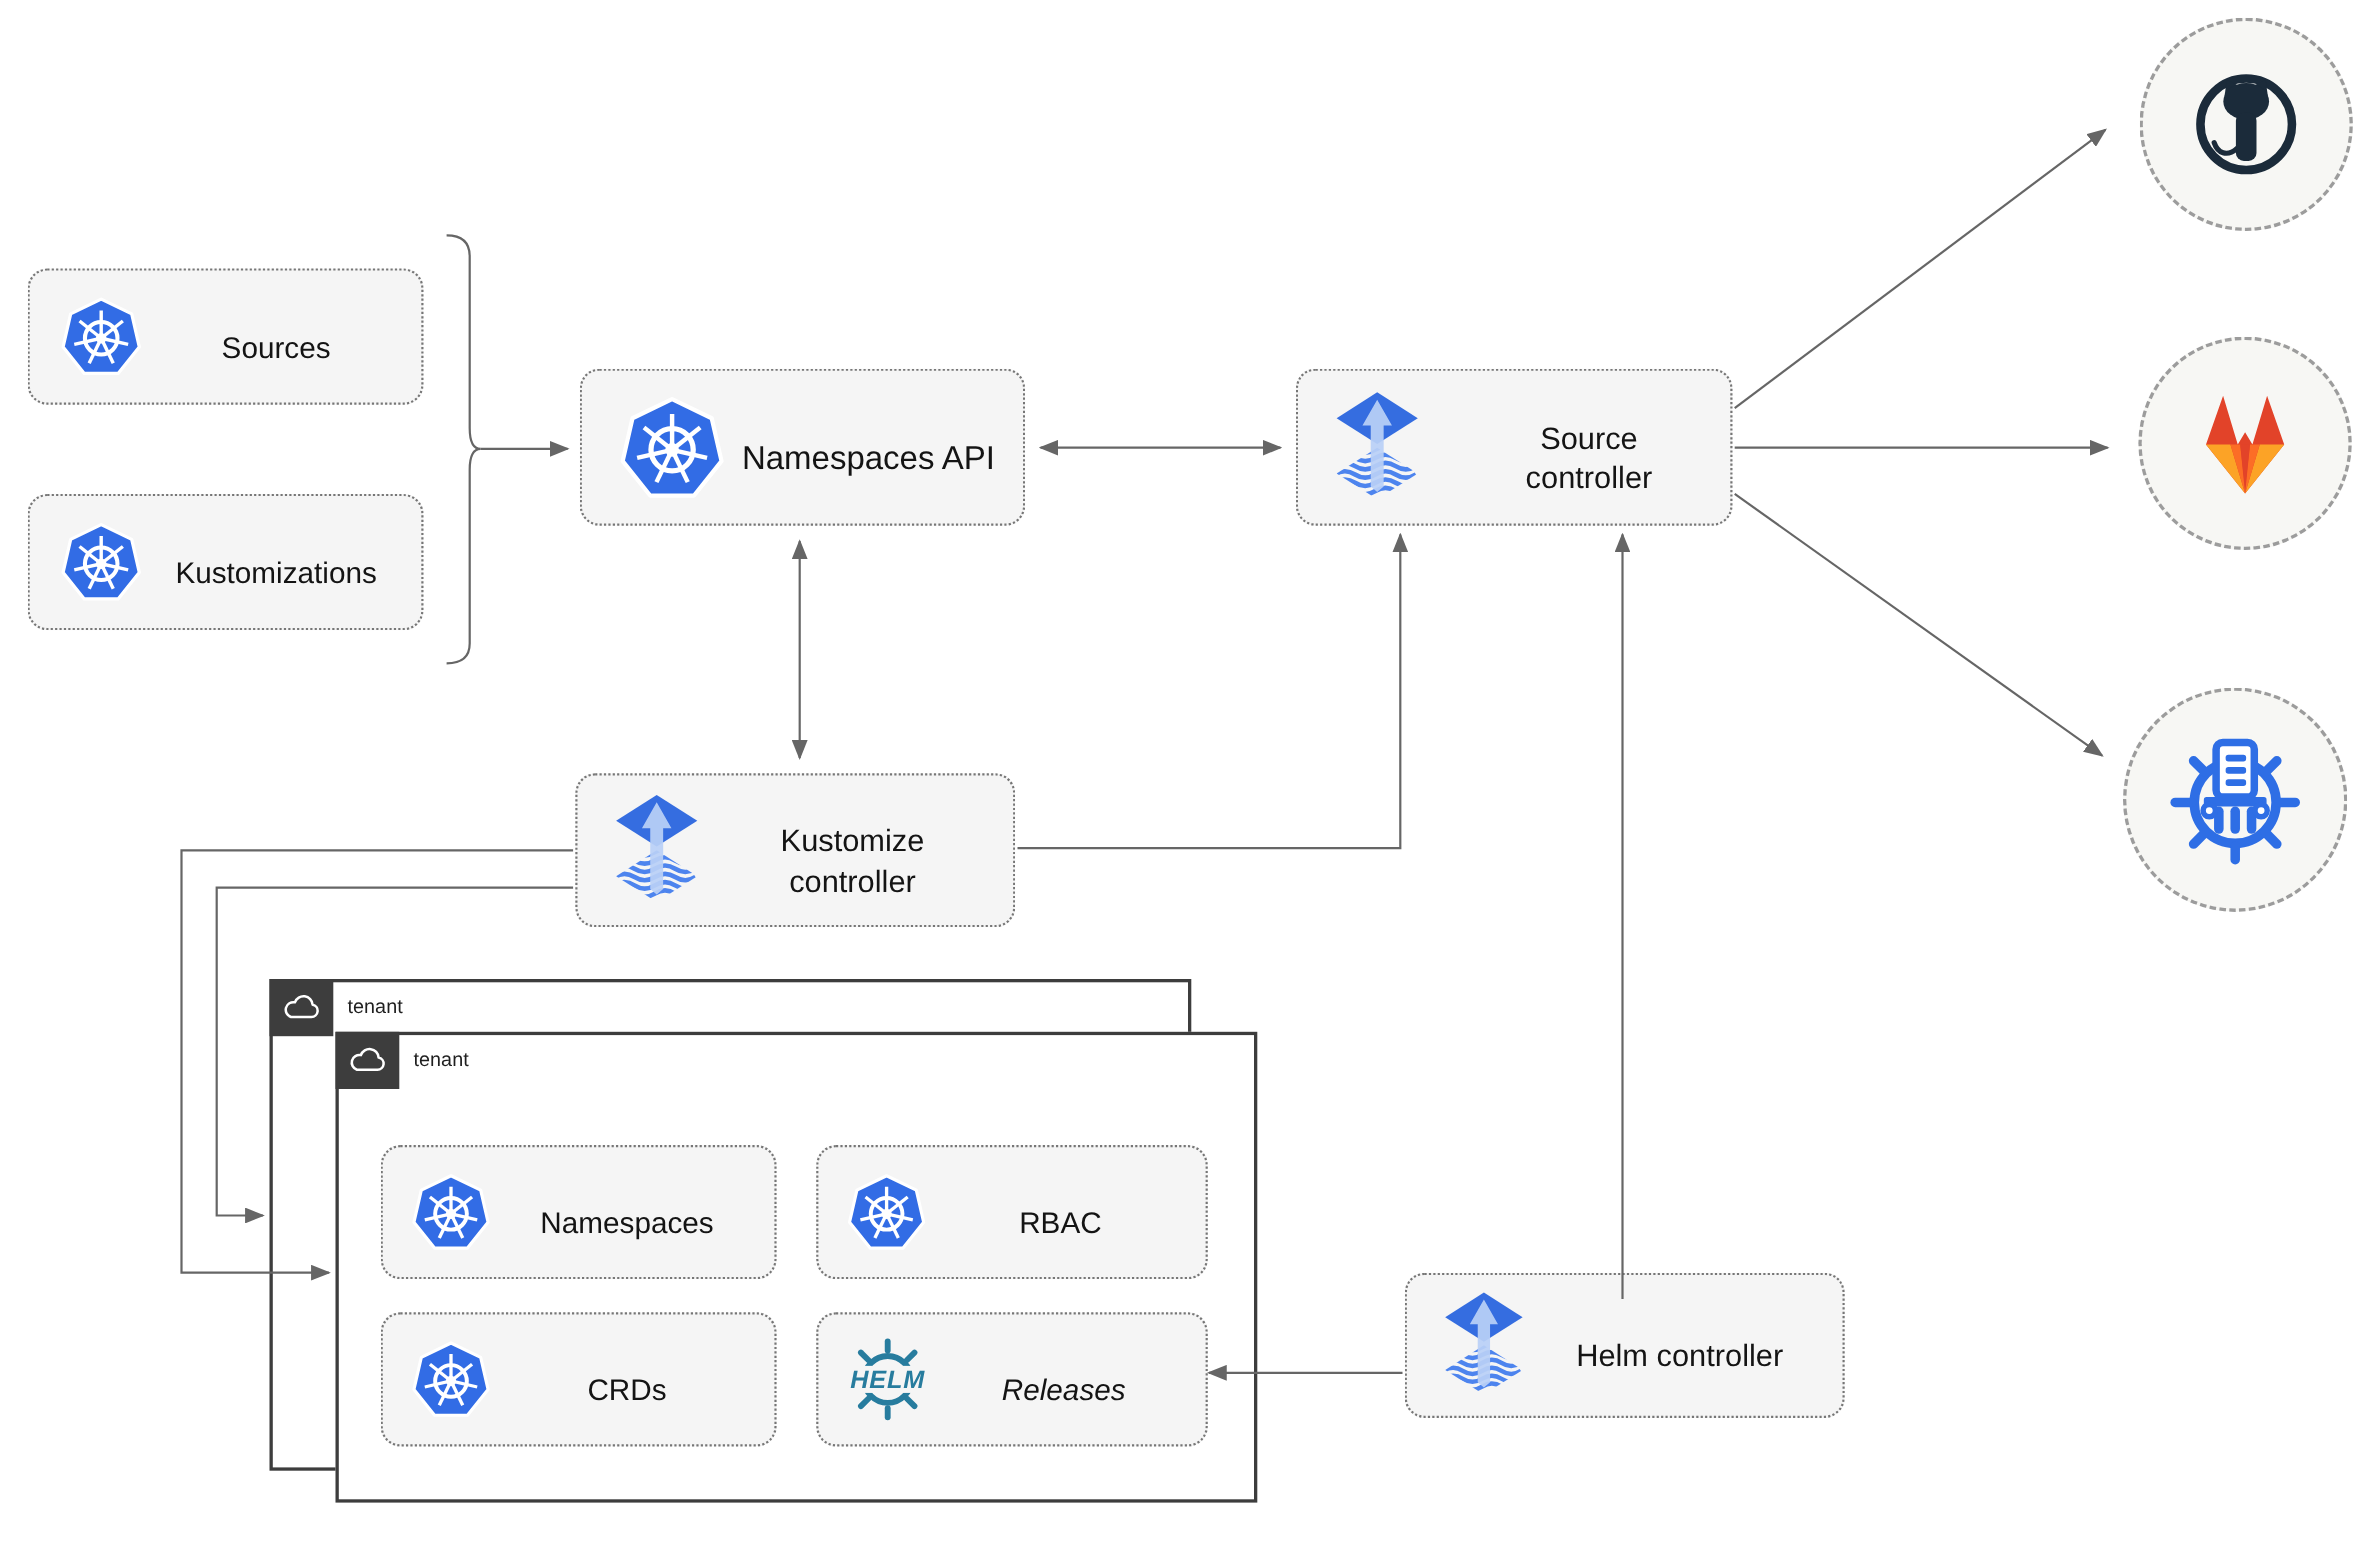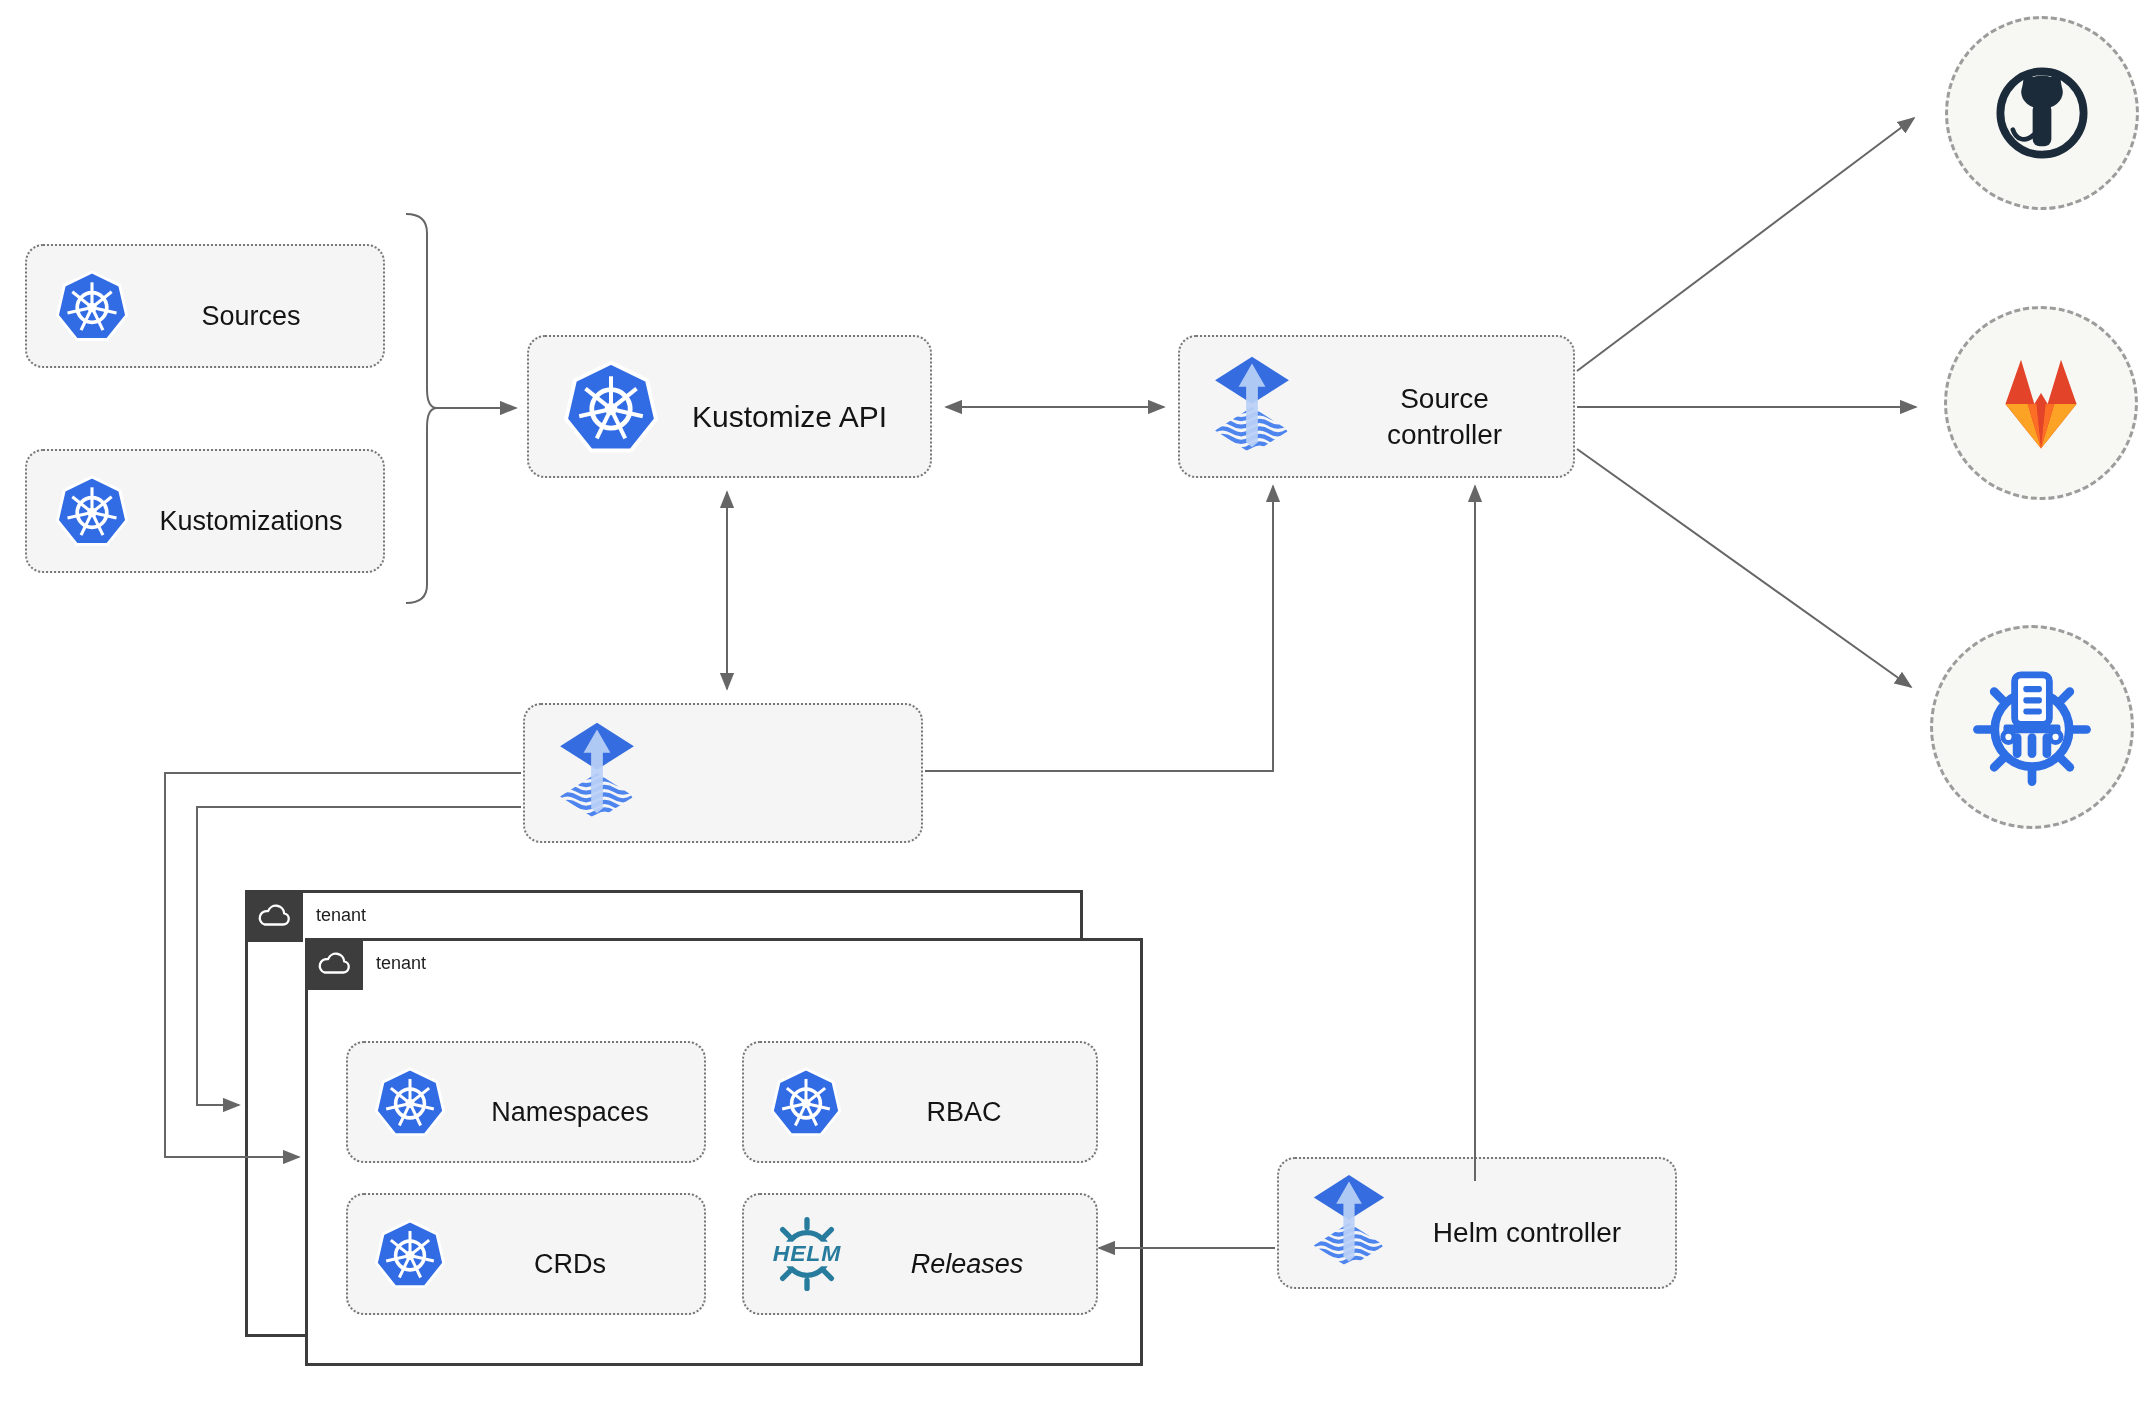--- a/index.html
+++ b/index.html
@@ -190,39 +190,42 @@
     </div>
     <div class="label">Kustomizations</div>
   </div>
 
   <div class="node z5" style="left:527px; top:335px; width:405px; height:143px;">
     <div class="icon" style="margin-left:34px;">
       <svg width="96" height="96" viewBox="0 0 100 100">
           <use href="#k8s"></use>
         </svg>
     </div>
-    <div class="label" style="font-size:30px;">Kustomize API</div>
+    <div class="label" style="font-size:30px;">Namespaces API</div>
   </div>
 
   <div class="node z5" style="left:1178px; top:335px; width:397px; height:143px;gap:32px;">
     <div class="icon" style="margin-left:30px;">
       <svg width="84" height="104" viewBox="0 0 100 124">
           <use href="#flux"></use>
         </svg>
     </div>
     <div class="label">
       <div class="label2">Source controller</div>
     </div>
   </div>
 
   <div class="node z5" style="left:523px; top:703px; width:400px; height:140px;">
     <div class="icon" style="margin-left:30px;">
       <svg width="84" height="104" viewBox="0 0 100 124">
           <use href="#flux"></use>
         </svg>
+    </div>
+    <div class="label">
+      <div class="label2">Kustomize controller</div>
     </div>
   </div>
 
   <div class="node z5" style="left:1277px; top:1157px; width:400px; height:132px;">
     <div class="icon" style="margin-left:30px;">
       <svg width="80" height="100" viewBox="0 0 100 124">
           <use href="#flux"></use>
         </svg>
     </div>
     <div class="label">

